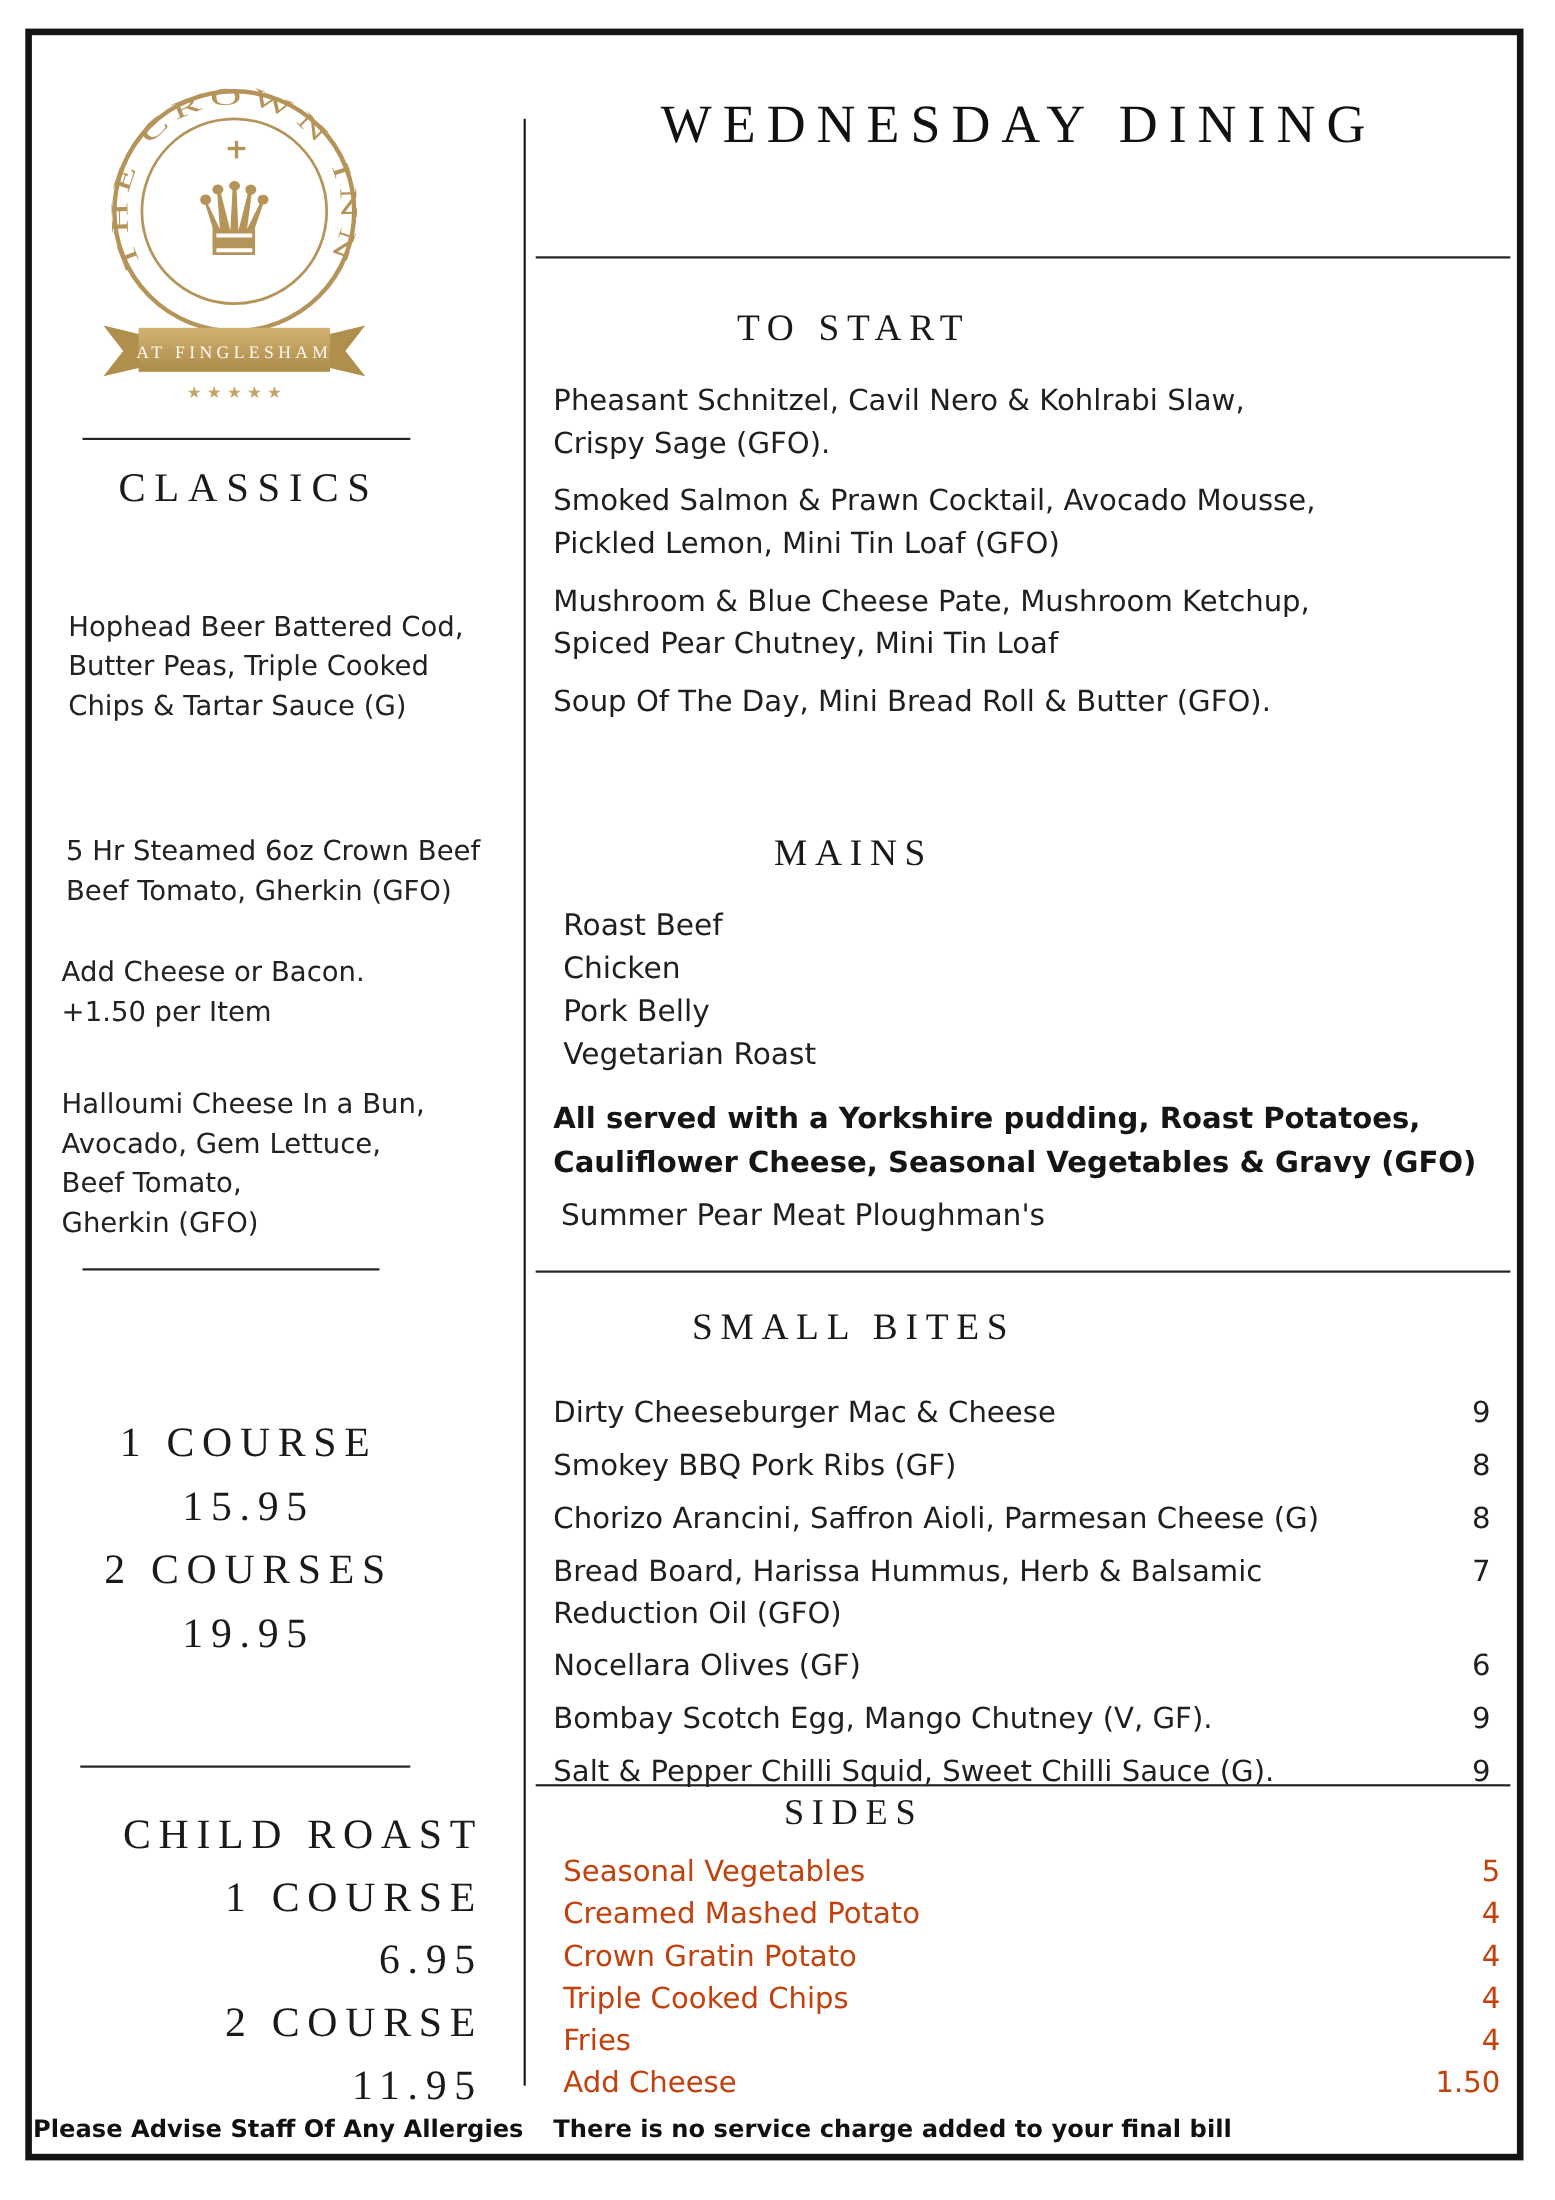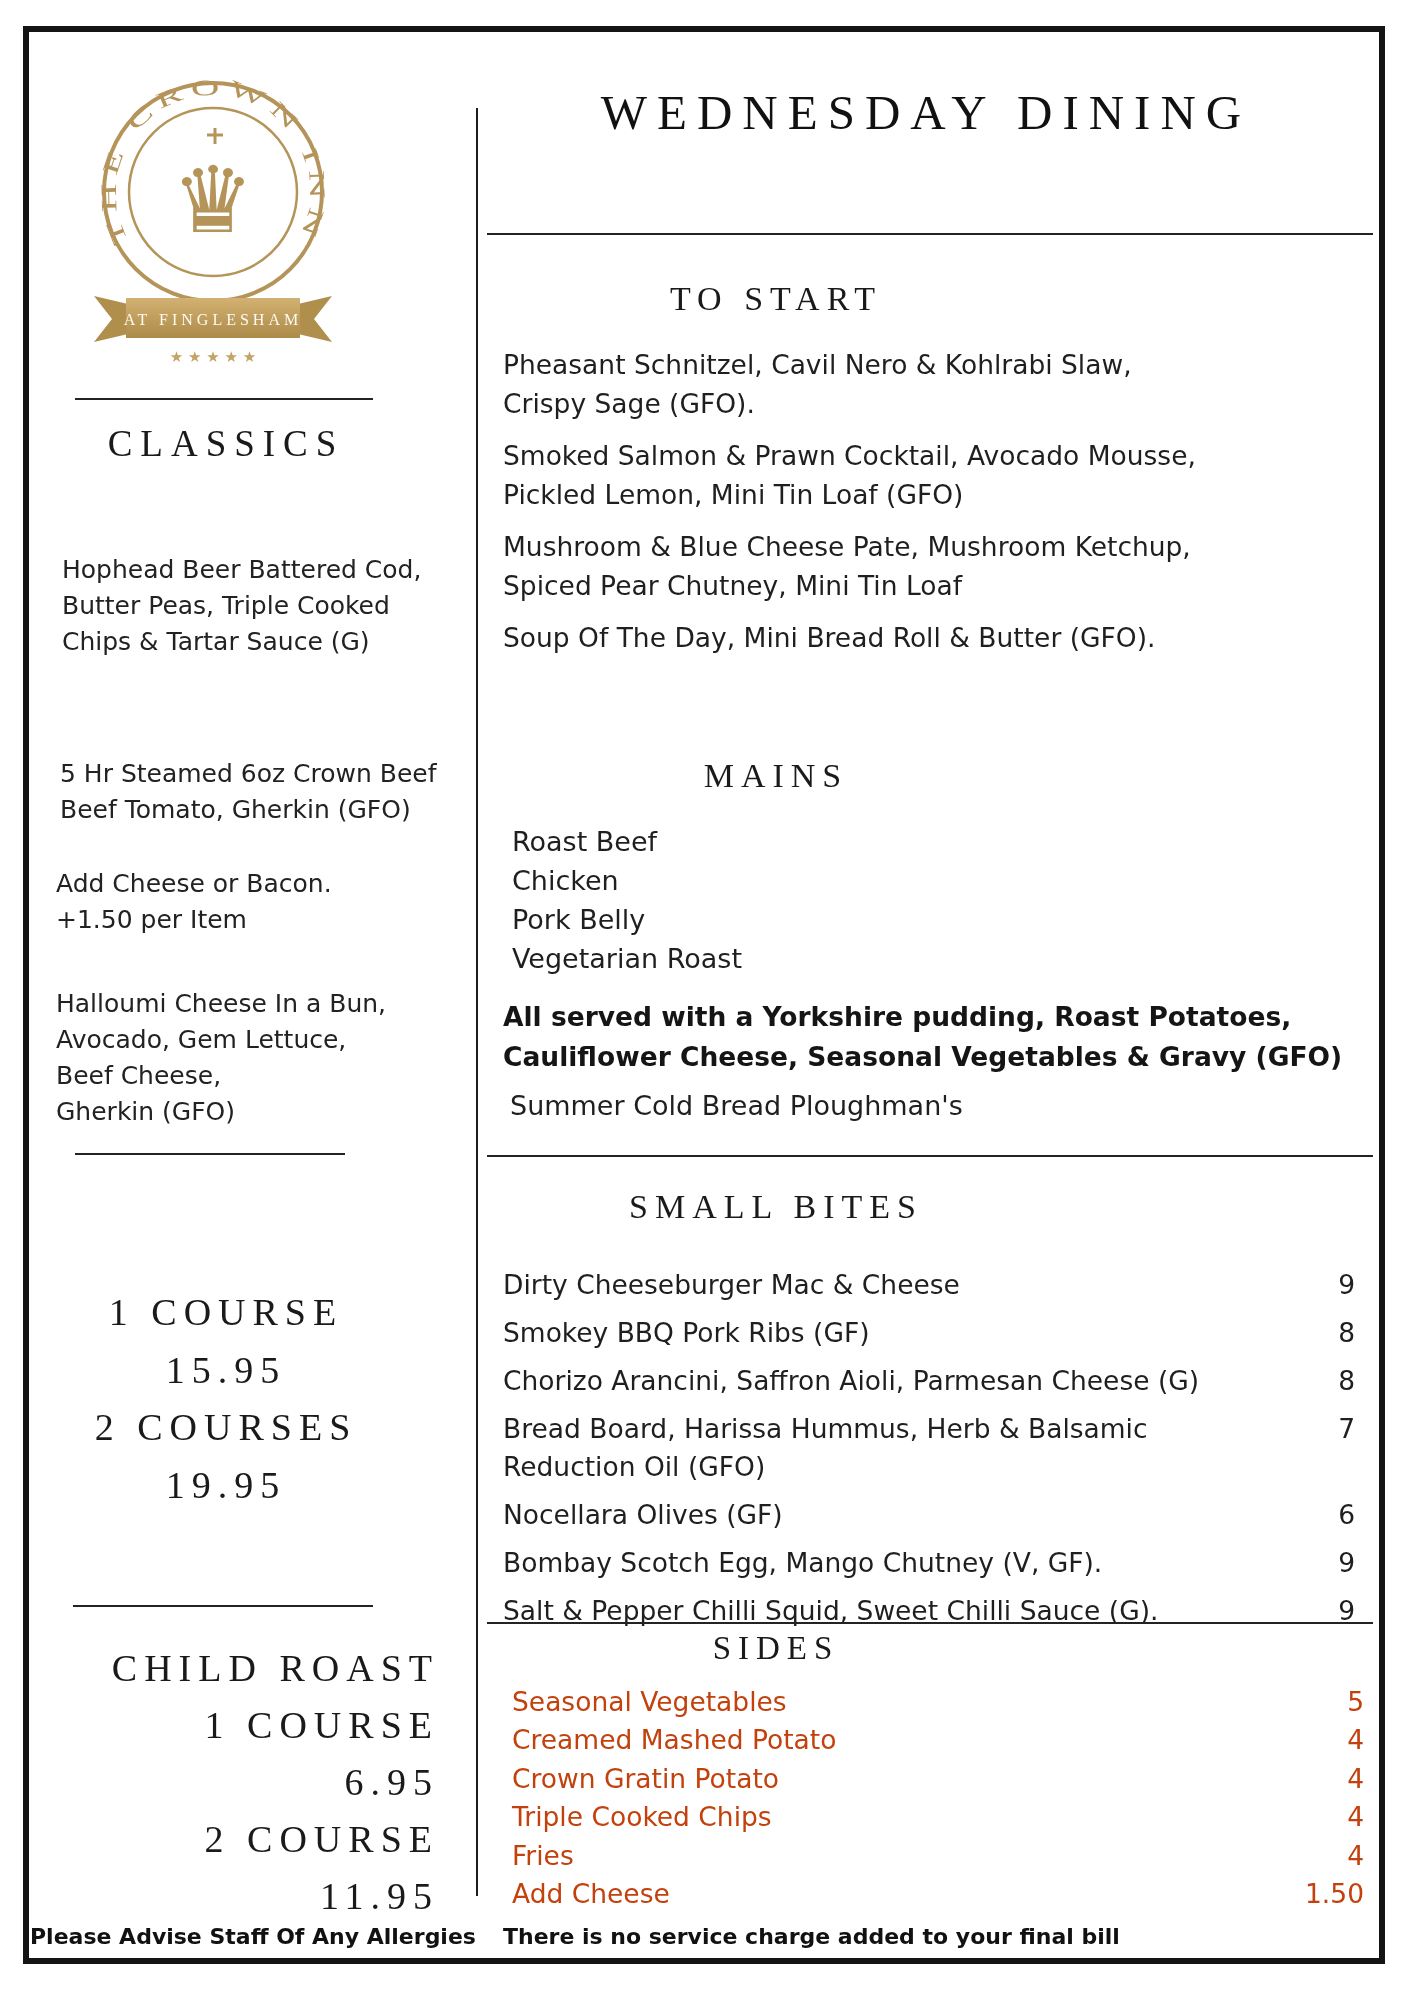--- a/index.html
+++ b/index.html
@@ -88,21 +88,21 @@
   </div>
 
   <div class="l-body" style="left:56px;top:866px;">
     <div>Add Cheese or Bacon.</div>
     <div>+1.50  per Item</div>
   </div>
 
   <div class="l-body" style="left:56px;top:986px;">
     <div>Halloumi Cheese In a Bun,</div>
     <div>Avocado, Gem Lettuce,</div>
-    <div>Beef Cheese,</div>
+    <div>Beef Tomato,</div>
     <div>Gherkin (GFO)</div>
   </div>
 
   <div class="hline" style="left:75px;top:1153px;width:270px;"></div>
 
   <div class="price-block serif">
     <div>1 COURSE</div>
     <div>15.95</div>
     <div>2 COURSES</div>
     <div>19.95</div>
@@ -150,21 +150,21 @@
     <div>Chicken</div>
     <div>Pork Belly</div>
     <div>Vegetarian Roast</div>
   </div>
 
   <div class="mains-note">
     <div>All served with a Yorkshire pudding, Roast Potatoes,</div>
     <div>Cauliflower Cheese, Seasonal Vegetables &amp; Gravy  (GFO)</div>
   </div>
 
-  <div class="summer">Summer Cold Bread Ploughman's</div>
+  <div class="summer">Summer Pear Meat Ploughman's</div>
 
   <div class="hline" style="left:487px;top:1155px;width:886px;"></div>
   <div class="sec-head serif" style="top:1188px;">SMALL BITES</div>
 
   <div class="sb-list">
     <div class="sb-row">
       <div class="txt">
           <div>Dirty Cheeseburger Mac &amp; Cheese</div>
         </div>
       <div class="price">9</div>

